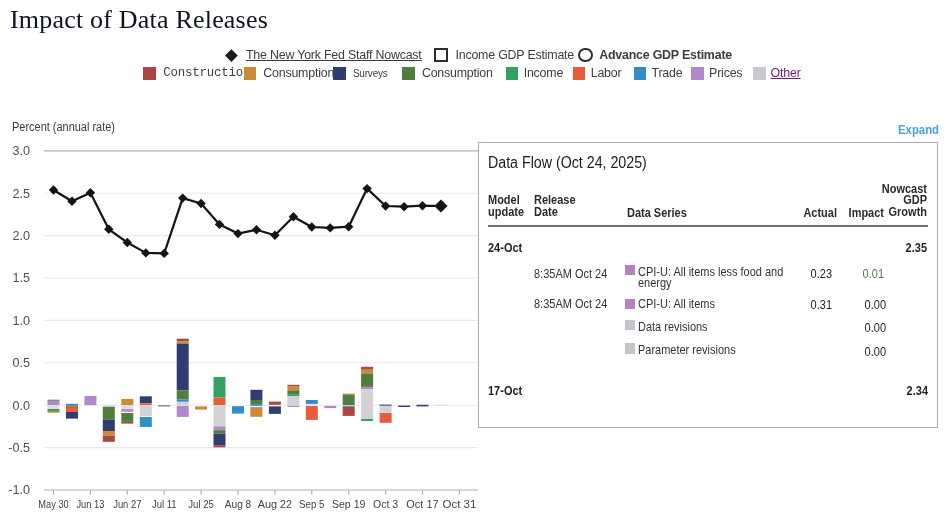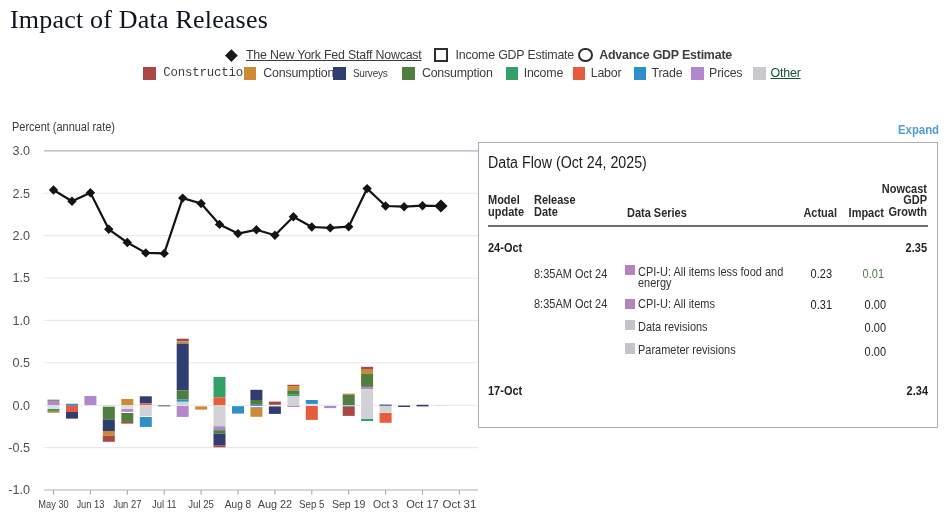--- a/index.html
+++ b/index.html
@@ -23,21 +23,21 @@
 <div class="abs" style="left:421.9px;top:67.1px;font-size:12.4px;letter-spacing:-0.2px;color:#3d3d3d;line-height:13px;">Consumption</div>
 <div class="abs" style="left:505.5px;top:67.2px;width:12.8px;height:12.8px;background:#32A165;"></div>
 <div class="abs" style="left:523.7px;top:67.1px;font-size:12.4px;letter-spacing:-0.2px;color:#3d3d3d;line-height:13px;">Income</div>
 <div class="abs" style="left:572.7px;top:67.2px;width:12.8px;height:12.8px;background:#E65C3C;"></div>
 <div class="abs" style="left:590.7px;top:67.1px;font-size:12.4px;letter-spacing:-0.2px;color:#3d3d3d;line-height:13px;">Labor</div>
 <div class="abs" style="left:633.6px;top:67.2px;width:12.8px;height:12.8px;background:#2F8DC7;"></div>
 <div class="abs" style="left:651.5px;top:67.1px;font-size:12.4px;letter-spacing:-0.2px;color:#3d3d3d;line-height:13px;">Trade</div>
 <div class="abs" style="left:691.1px;top:67.2px;width:12.8px;height:12.8px;background:#B287CC;"></div>
 <div class="abs" style="left:709.1px;top:67.1px;font-size:12.4px;letter-spacing:-0.2px;color:#3d3d3d;line-height:13px;">Prices</div>
 <div class="abs" style="left:753.0px;top:67.2px;width:12.8px;height:12.8px;background:#C9C9CD;"></div>
-<div class="abs" style="left:770.6px;top:67.1px;font-size:12.4px;letter-spacing:-0.2px;color:#14532d;line-height:13px;text-decoration:underline;">Other</div>
+<div class="abs" style="left:770.6px;top:67.1px;font-size:12.4px;letter-spacing:-0.2px;color:#701a75;line-height:13px;text-decoration:underline;">Other</div>
 <svg width="946" height="515" viewBox="0 0 946 515" xmlns="http://www.w3.org/2000/svg" style="position:absolute;left:0;top:0;font-family:'Liberation Sans',sans-serif;">
 <line x1="44" y1="150.8" x2="478" y2="150.8" stroke="#a9b3bb" stroke-width="1.2"></line>
 <line x1="44" y1="193.2" x2="478" y2="193.2" stroke="#e9e9e9" stroke-width="1.1"></line>
 <line x1="44" y1="235.6" x2="478" y2="235.6" stroke="#e9e9e9" stroke-width="1.1"></line>
 <line x1="44" y1="278.0" x2="478" y2="278.0" stroke="#e9e9e9" stroke-width="1.1"></line>
 <line x1="44" y1="320.4" x2="478" y2="320.4" stroke="#e9e9e9" stroke-width="1.1"></line>
 <line x1="44" y1="362.8" x2="478" y2="362.8" stroke="#e9e9e9" stroke-width="1.1"></line>
 <line x1="44" y1="405.2" x2="478" y2="405.2" stroke="#e9e9e9" stroke-width="1.1"></line>
 <line x1="44" y1="447.6" x2="478" y2="447.6" stroke="#e9e9e9" stroke-width="1.1"></line>
 <line x1="44" y1="490" x2="478" y2="490" stroke="#a9b3bb" stroke-width="1.2"></line>

